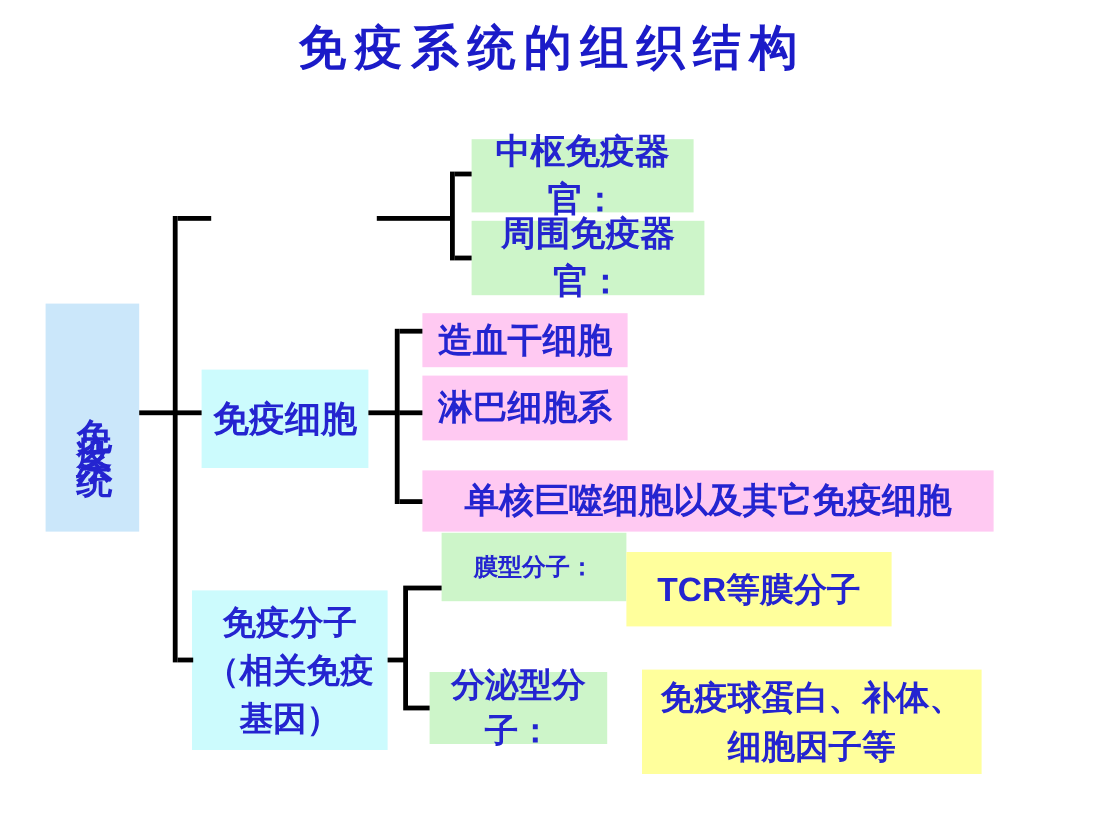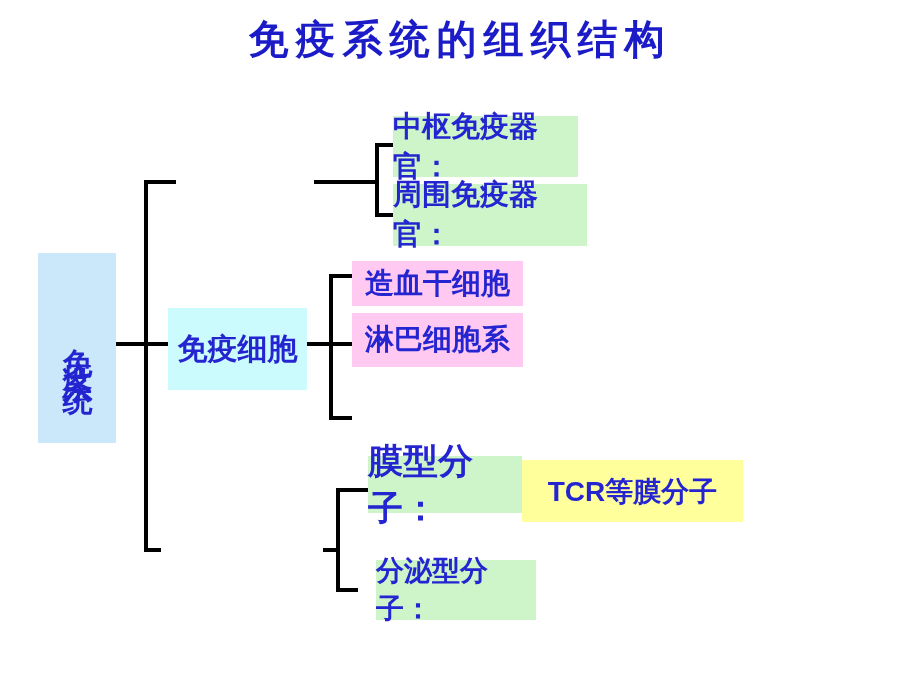--- a/index.html
+++ b/index.html
@@ -28,21 +28,21 @@
     text-align:center;
     font-size:40px;
     letter-spacing:7px;
     color:var(--title-text);
   }
   .box{
     position:absolute;
     display:flex;
     align-items:center;
     justify-content:center;
-    text-align:left;
+    text-align:center;
     white-space:pre-line;
     box-sizing:border-box;
   }
   .root-box{
     background:var(--root-fill);
     writing-mode:vertical-rl;
     text-orientation:upright;
     font-size:30px;
     letter-spacing:12px;
   }
@@ -55,30 +55,36 @@
 </head>
 <body>
 
 <div class="slide">
 
   <div class="title">免疫系统的组织结构</div>
 
   <div class="box root-box" style="left:38px;top:253px;width:78px;height:190px;">免疫系统</div>
 
   <div class="box branch-box" style="left:168px;top:308px;width:139px;height:82px;">免疫细胞</div>
+  <div class="box branch-box" style="left:160px;top:492px;width:163px;height:133px;font-size:28px;line-height:40px;">免疫分子
+（相关免疫
+基因）</div>
 
   <div class="box green-box" style="left:393px;top:116px;width:185px;height:61px;">中枢免疫器官：</div>
   <div class="box pink-box" style="left:352px;top:261px;width:171px;height:45px;">造血干细胞</div>
 
   <div class="box green-box" style="left:393px;top:184px;width:194px;height:62px;">周围免疫器官：</div>
   <div class="box pink-box" style="left:352px;top:313px;width:171px;height:54px;">淋巴细胞系</div>
+  <div class="box pink-box" style="left:352px;top:392px;width:476px;height:51px;">单核巨噬细胞以及其它免疫细胞</div>
 
-  <div class="box green-box" style="left:368px;top:456px;width:154px;height:57px;font-size:35px;">膜型分子：</div>
+  <div class="box green-box" style="left:368px;top:444px;width:154px;height:57px;font-size:20px;">膜型分子：</div>
   <div class="box yellow-box" style="left:522px;top:460px;width:221px;height:62px;">TCR等膜分子</div>
-  <div class="box green-box" style="left:376px;top:560px;width:160px;height:60px;font-size:28px;">分泌型分子：</div>
+  <div class="box green-box" style="left:358px;top:560px;width:148px;height:60px;font-size:28px;">分泌型分子：</div>
+  <div class="box yellow-box" style="left:535px;top:558px;width:283px;height:87px;">免疫球蛋白、补体、
+细胞因子等</div>
 
   <div class="line" style="left:116px;top:342px;width:52px;height:4px;"></div>
   <div class="line" style="left:144px;top:180px;width:4px;height:372px;"></div>
   <div class="line" style="left:148px;top:180px;width:28px;height:4px;"></div>
   <div class="line" style="left:148px;top:548px;width:13px;height:4px;"></div>
 
   <div class="line" style="left:314px;top:180px;width:64px;height:4px;"></div>
   <div class="line" style="left:375px;top:143px;width:4px;height:74px;"></div>
   <div class="line" style="left:379px;top:143px;width:14px;height:4px;"></div>
   <div class="line" style="left:379px;top:213px;width:14px;height:4px;"></div>

